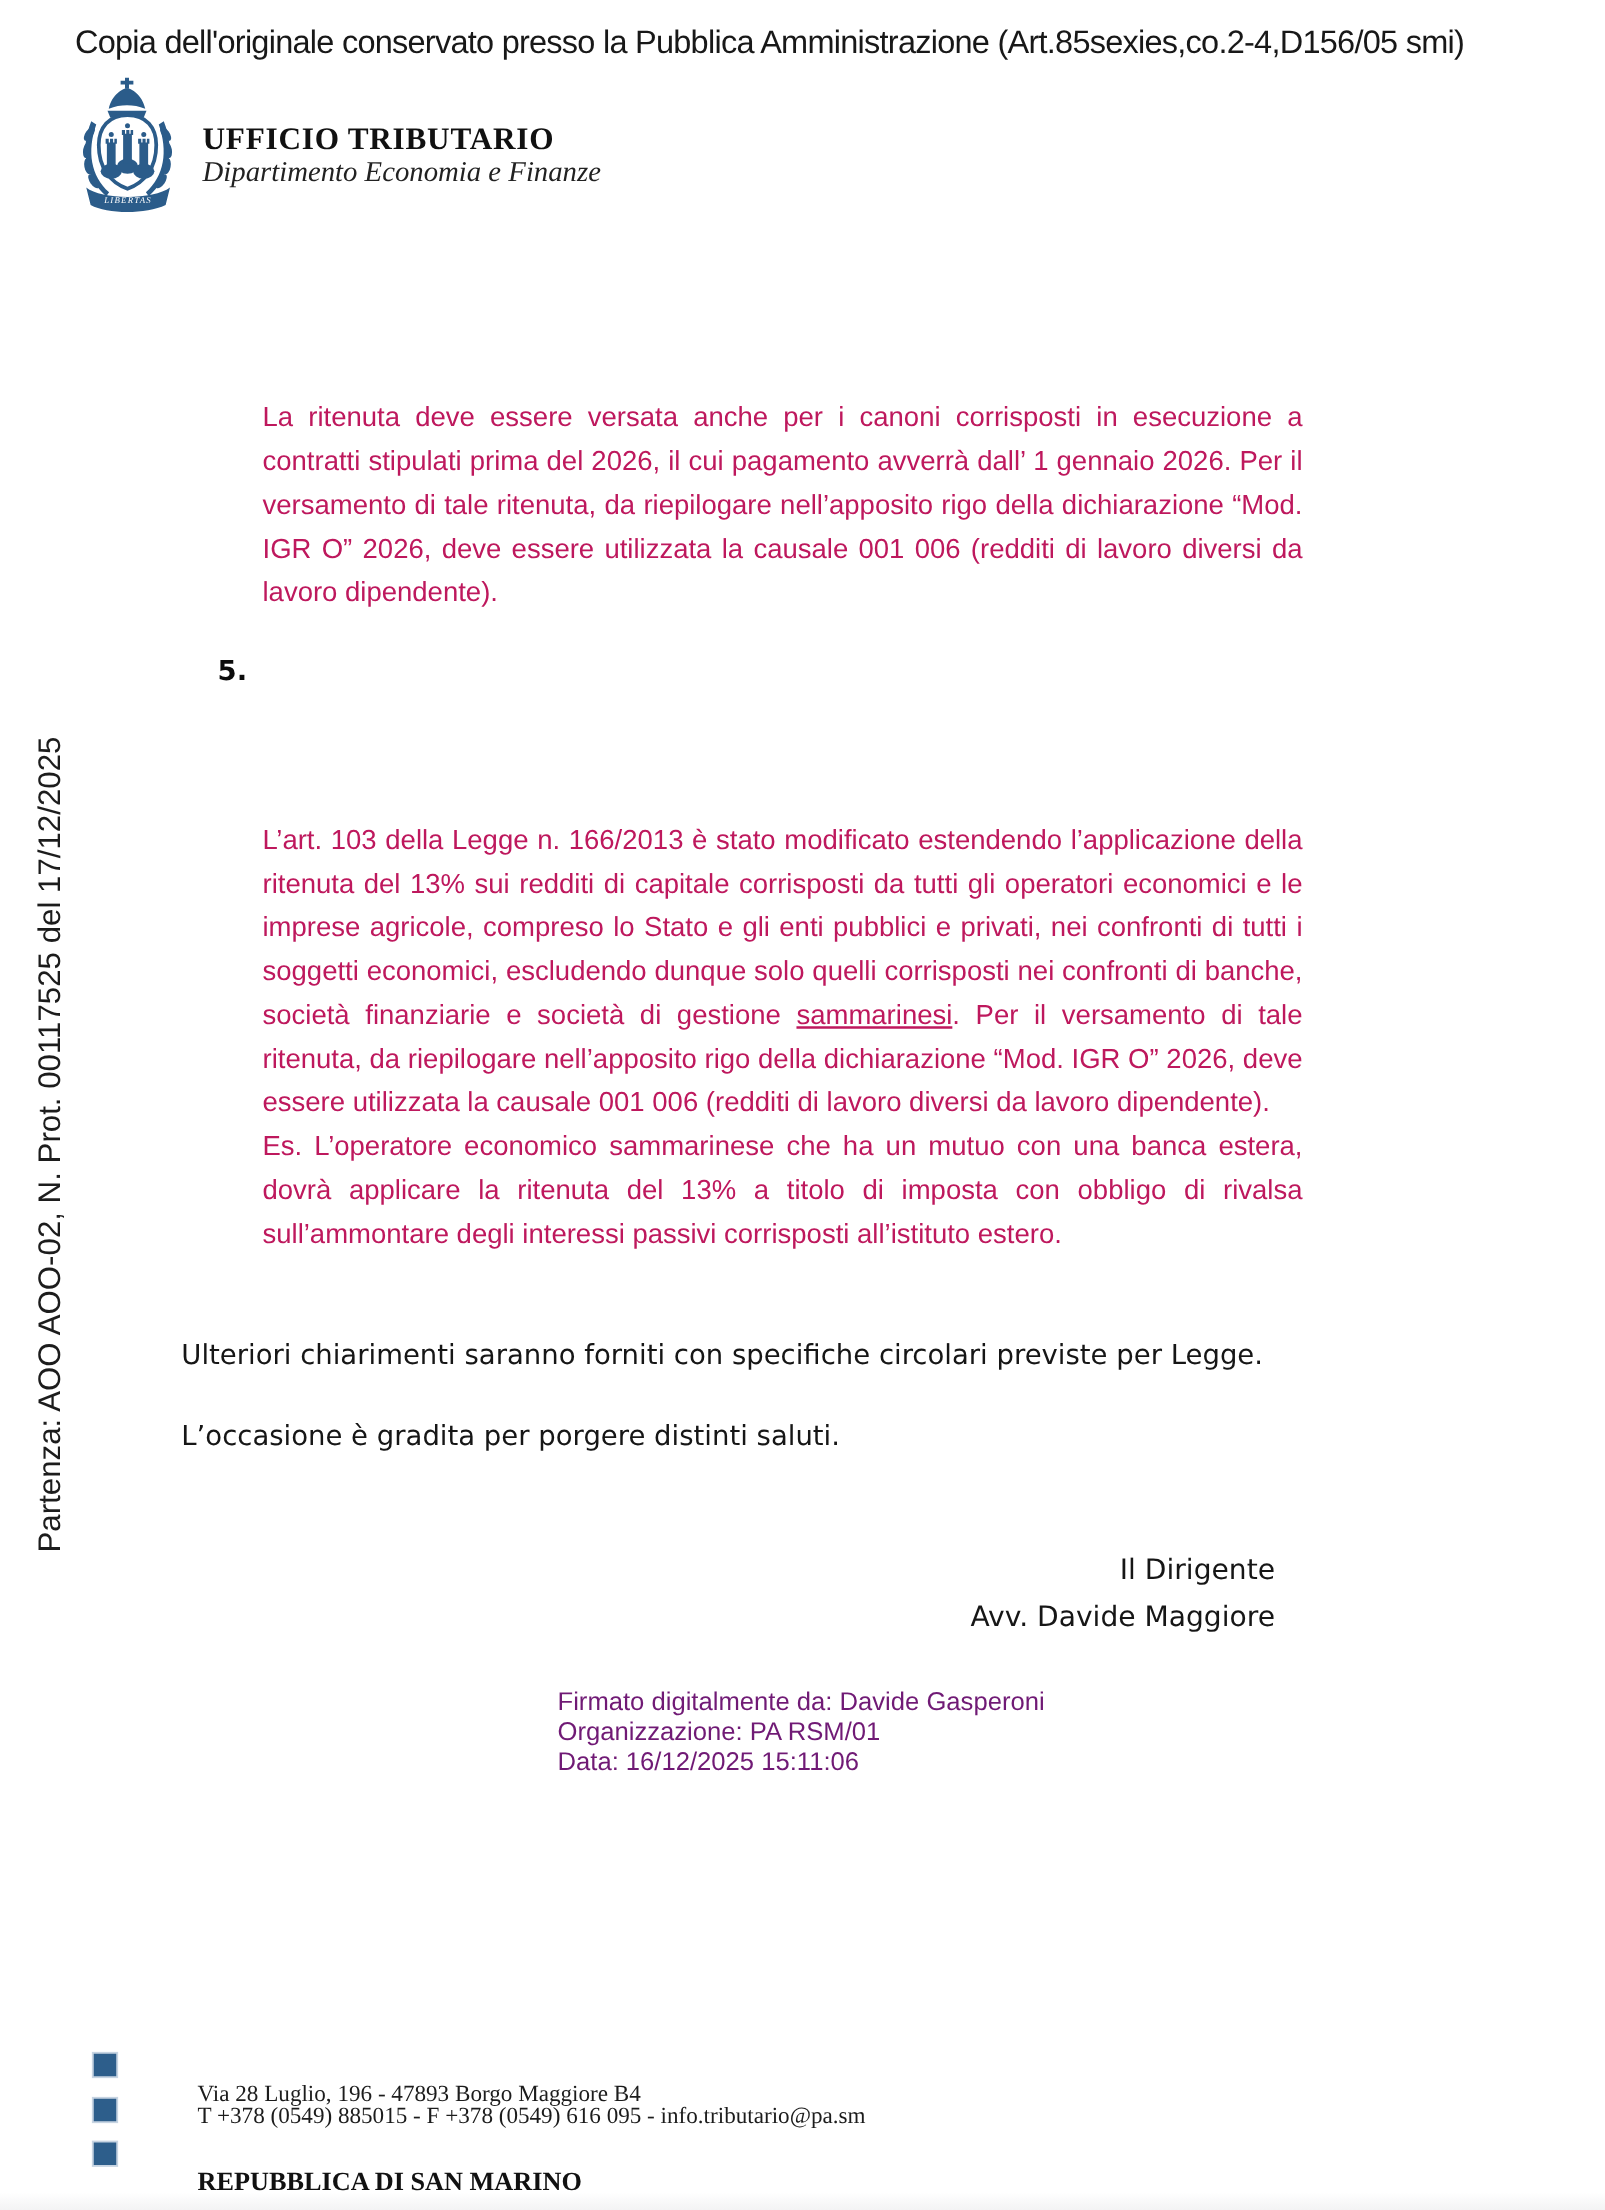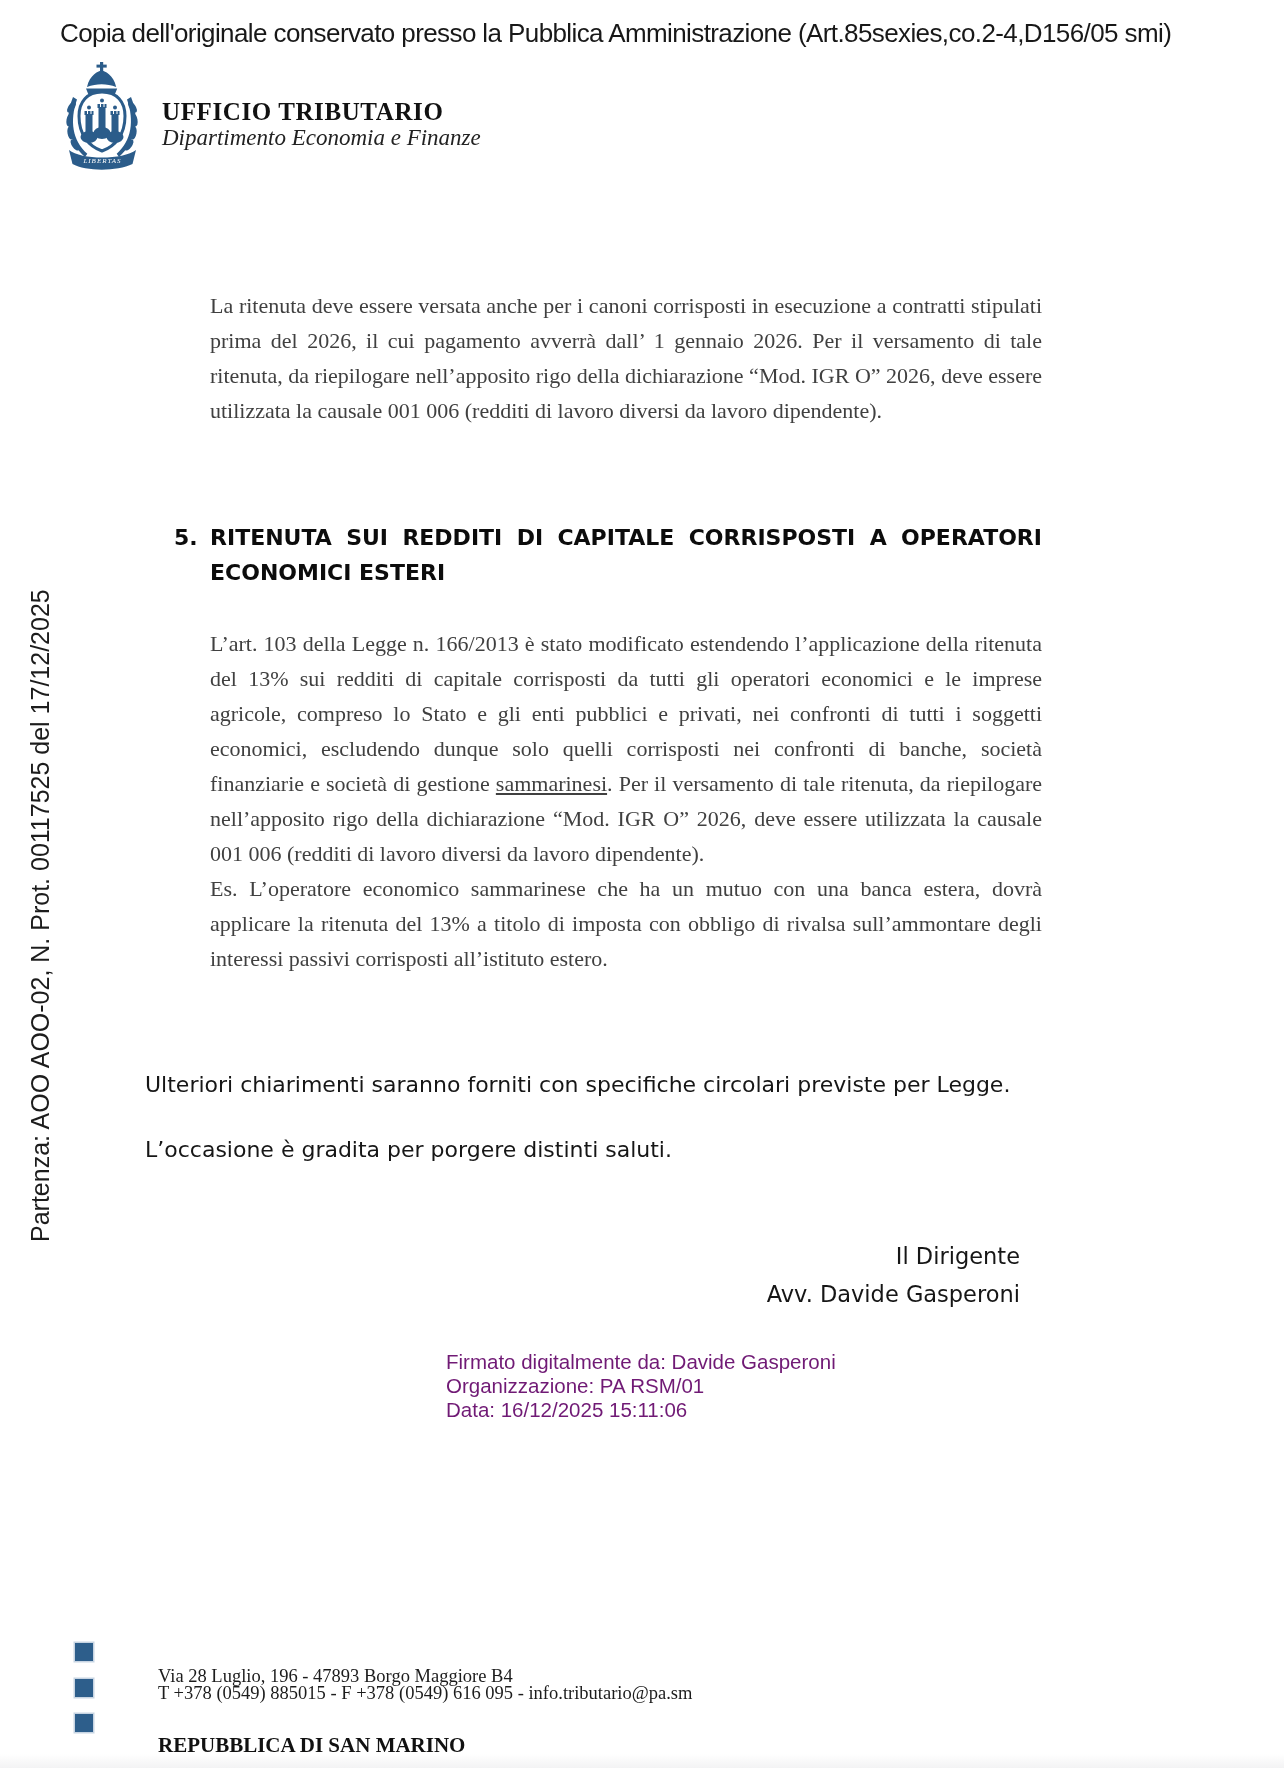--- a/index.html
+++ b/index.html
@@ -44,25 +44,26 @@
     transform-origin:0 0;
     font-family:"Liberation Sans",sans-serif;
     font-size:25px;
     color:#1c1c1c;
     white-space:nowrap;
   }
   
   .body-block{
     position:absolute;
     left:210px; width:832px;
-    font-family:Liberation Serif, serif;
+    font-family:Liberation Sans, sans-serif;
     font-size:22px;
     line-height:35px;
     text-align:justify;
-    color:#404040;
+    color:#be185d;
+    margin-top:28px;
   }
   .body-block p{margin:0;}
   #para1{top:288px;}
   .sec-heading{
     position:absolute;
     left:210px; top:520px; width:832px;
     font-family:"DejaVu Sans",sans-serif;
     font-size:22px; line-height:35px;
     font-weight:bold; color:#0c0c0c;
     text-align:justify;
@@ -178,34 +179,33 @@
   <div class="dept-subtitle">Dipartimento Economia e Finanze</div>
 
   <div class="protocol-vertical">Partenza: AOO AOO-02, N. Prot. 00117525 del 17/12/2025</div>
 
   <div class="body-block" id="para1">
     <p>La ritenuta deve essere versata anche per i canoni corrisposti in esecuzione a contratti stipulati prima del 2026, il cui pagamento avverrà dall’ 1 gennaio 2026. Per il versamento di tale ritenuta, da riepilogare nell’apposito rigo della dichiarazione “Mod. IGR O” 2026, deve essere utilizzata la causale 001 006 (redditi di lavoro diversi da lavoro dipendente).</p>
   </div>
 
   <div class="sec-heading">
     <span class="sec-num">5.</span>
-    <span>RITENUTA SUI REDDITI DI CAPITALE CORRISPOSTI A OPERATORI ECONOMICI ESTERI</span>
   </div>
 
   <div class="body-block" id="para2">
     <p><span>L’art. 103 della Legge n. 166/2013 è stato modificato estendendo l’applicazione della ritenuta del 13% sui redditi di capitale corrisposti da tutti gli operatori economici e le imprese agricole, compreso lo Stato e gli enti pubblici e privati, nei confronti di tutti i soggetti economici, escludendo dunque solo quelli corrisposti nei confronti di banche, società finanziarie e società di gestione </span><span class="u">sammarinesi</span><span>. Per il versamento di tale ritenuta, da riepilogare nell’apposito rigo della dichiarazione “Mod. IGR O” 2026, deve essere utilizzata la causale 001 006 (redditi di lavoro diversi da lavoro dipendente).</span></p>
     <p>Es. L’operatore economico sammarinese che ha un mutuo con una banca estera, dovrà applicare la ritenuta del 13% a titolo di imposta con obbligo di rivalsa sull’ammontare degli interessi passivi corrisposti all’istituto estero.</p>
   </div>
 
   <div class="free-line" id="clarifications">Ulteriori chiarimenti saranno forniti con specifiche circolari previste per Legge.</div>
   <div class="free-line" id="closing">L’occasione è gradita per porgere distinti saluti.</div>
 
   <div class="signer">
     <div>Il Dirigente</div>
-    <div>Avv. Davide Gasperoni</div>
+    <div>Avv. Davide Maggiore</div>
   </div>
 
   <div class="digital-sig">
     <div>Firmato digitalmente da: Davide Gasperoni</div>
     <div>Organizzazione: PA RSM/01</div>
     <div>Data: 16/12/2025 15:11:06</div>
   </div>
 
   <div class="sq" id="sq1" style="background: rgb(45, 94, 139);"></div>
   <div class="sq" id="sq2" style="background: rgb(45, 94, 139);"></div>

